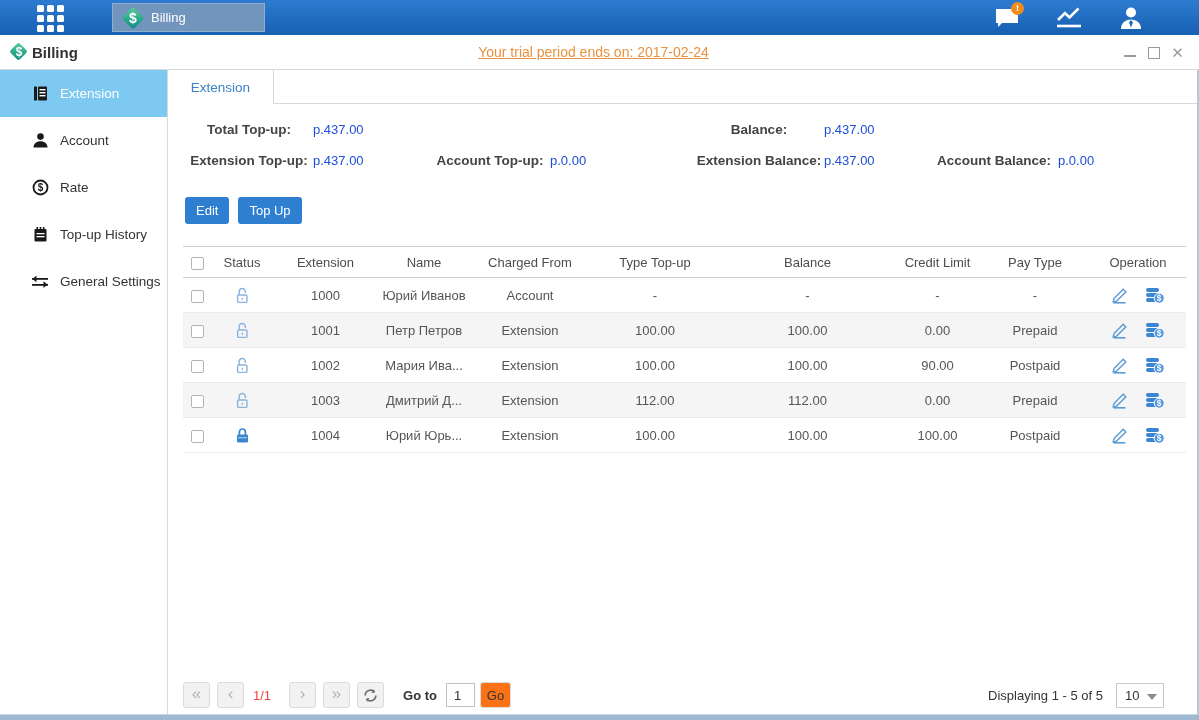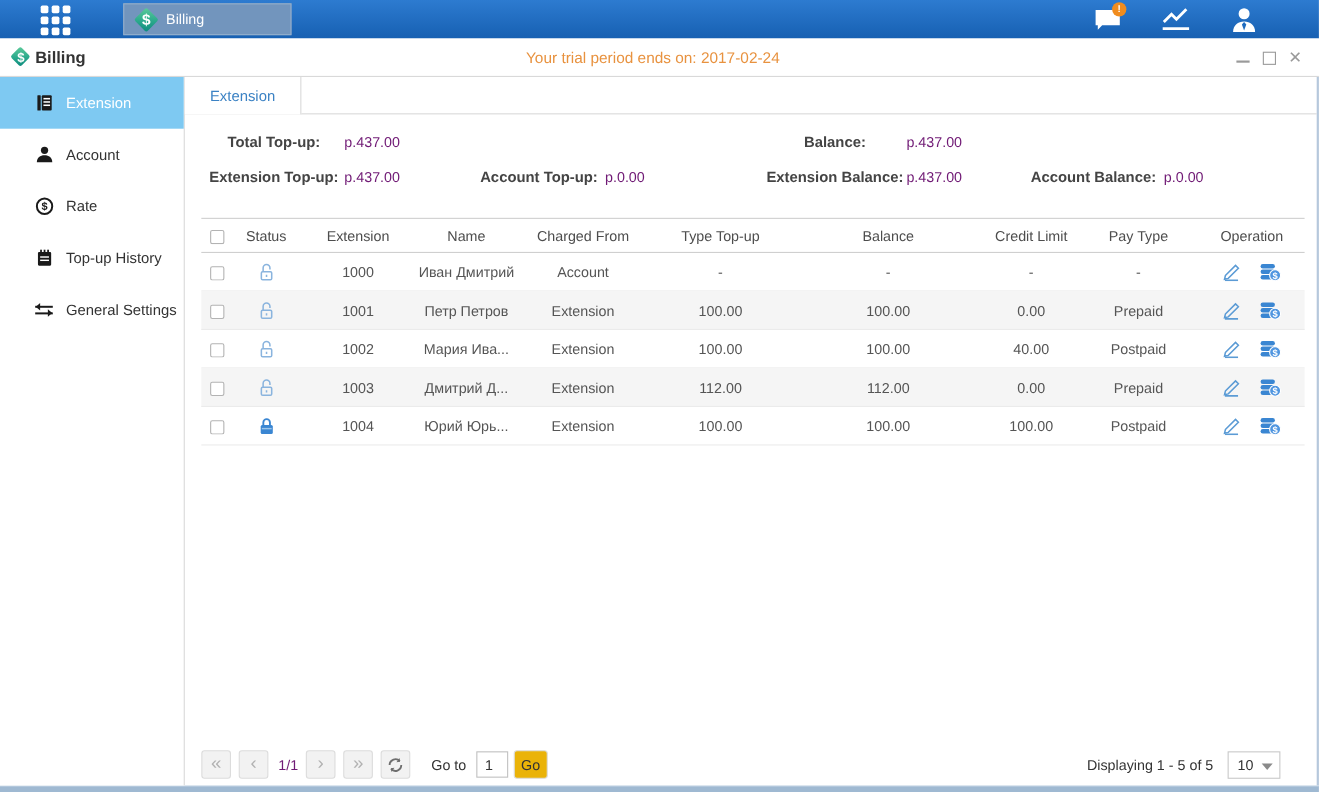--- a/index.html
+++ b/index.html
@@ -15,64 +15,64 @@
   .diamond .dshape { position:absolute; left:3px; top:3px; width:16px; height:16px; transform:rotate(45deg); background:linear-gradient(135deg,#5ecb9b 0%,#2aa98c 55%,#0d8a7e 100%); border-radius:2px; }
   .diamond .dollar { position:absolute; left:0; top:0; width:22px; height:22px; display:flex; align-items:center; justify-content:center; color:#fff; font-weight:bold; font-size:14px; }
   .topbar-right { position:absolute; right:54px; top:0; height:35px; display:flex; align-items:center; gap:34px; }
   .tb-icon { position:relative; width:28px; height:28px; display:flex; align-items:center; justify-content:center; cursor:pointer; }
   .badge { position:absolute; top:-2px; right:-3px; width:13px; height:13px; background:#f08c1e; border-radius:50%; color:#fff; font-size:9px; font-weight:bold; display:flex; align-items:center; justify-content:center; }
 
   
   .titlebar { height:35px; background:#fff; border-bottom:1px solid #d9d9d9; position:relative; display:flex; align-items:center; }
   .titlebar .app-ic { margin-left:10px; }
   .titlebar .app-title { font-size:15px; font-weight:bold; color:#333; margin-left:4px; }
-  .trial { position:absolute; left:0; right:0; padding-right:12px; text-align:center; color:#e8923f; font-size:14px; }
+  .trial { position:absolute; left:0; right:0; padding-right:12px; text-align:center; color:#e8923f; font-size:14px;text-decoration:underline; }
   .win-controls { position:absolute; right:14px; top:0; height:35px; display:flex; align-items:center; gap:9px; }
   .win-controls .wc { width:15px; height:15px; display:flex; align-items:center; justify-content:center; cursor:pointer; }
   .wc-min { width:12px; height:2px; background:#9a9a9a; margin-top:6px; }
   .wc-max { width:12px; height:12px; border:1.5px solid #9a9a9a; }
   .wc-close { color:#9a9a9a; font-size:15px; line-height:15px; }
 
   
   .main { display:flex; height:644px; border-right:2px solid #b6c8dc; position:relative; background:#fff; }
   .sidebar { width:168px; border-right:1px solid #d9d9d9; background:#fff; flex:none; }
   .side-item { height:47px; display:flex; align-items:center; padding-left:31px; gap:11px; font-size:13.5px; color:#333; cursor:pointer; }
   .side-item.active { background:#7ec9f2; color:#fff; }
   .side-item .sic { width:18px; height:18px; flex:none; display:flex; align-items:center; justify-content:center; }
 
   .content { flex:1; position:relative; display:flex; flex-direction:column; }
   .tabstrip { height:34px; border-bottom:1px solid #d9d9d9; display:flex; flex:none; }
   .tab-active { width:106px; height:34px; background:#fff; border-right:1px solid #d9d9d9; margin-bottom:-1px; display:flex; align-items:center; justify-content:center; color:#3b82c4; font-size:13.5px; position:relative; z-index:2; cursor:default; }
 
   
   .summary { margin:10px 0 0 17px; display:grid; grid-template-columns:128px 117px 120px 144px 130px 106px 128px 100px; grid-auto-rows:31px; align-items:center; }
   .s-label { font-size:13.5px; font-weight:bold; color:#444;text-align:center; }
-  .s-value { font-size:13px; color:#701a75; }
+  .s-value { font-size:13px; color:#1d4ed8; }
 
   .btn-row { margin:21px 0 0 17px; display:flex; gap:9px; }
   .btn { height:27px; background:#2e7fd0; color:#fff; border:none; border-radius:3px; font-size:13px; padding:0 11px; font-family:"Liberation Sans",sans-serif; cursor:pointer; }
 
   
   .table { margin:22px 11px 0 15px; }
   .t-head, .t-row { display:grid; grid-template-columns:28px 62px 105px 92px 120px 130px 175px 85px 110px 1fr; align-items:center; }
   .t-head { height:32px; border-top:1px solid #cfcfcf; border-bottom:1px solid #cfcfcf; color:#4d4d4d; font-size:13px; }
   .t-row { height:35px; border-bottom:1px solid #ebebeb; font-size:13px; color:#555; }
   .t-row.alt { background:#f5f5f5; }
   .t-cell { text-align:center; overflow:hidden; white-space:nowrap; }
   .cb { width:13px; height:13px; border:1px solid #b3b3b3; border-radius:2px; background:#fff; display:inline-block; vertical-align:middle; cursor:pointer; }
   .op-cell { display:flex; align-items:center; justify-content:center; gap:16px; }
   .op-cell span { display:inline-flex; cursor:pointer; }
 
   
   .foot { position:absolute; left:15px; right:11px; bottom:6px; display:flex; align-items:center; }
   .pg-btn { width:27px; height:26px; background:#f2f2f2; border:1px solid #dcdcdc; border-radius:3px; display:flex; align-items:center; justify-content:center; color:#b2b2b2; font-size:17px; margin-right:7px; cursor:pointer; padding-bottom:2px; }
-  .pg-text { font-size:13px; color:#701a75; margin:0 7px 0 2px; }
-  .goto-label { font-size:13px; color:#333; margin:0 9px 0 12px; }
+  .pg-text { font-size:13px; color:#ef4444; margin:0 18px 0 2px; }
+  .goto-label { font-size:13px; color:#333; margin:0 9px 0 12px;font-weight:bold; }
   .goto-input { width:29px; height:24px; border:1px solid #c0c0c0; font-size:13px; color:#333; padding-left:7px; font-family:"Liberation Sans",sans-serif; }
-  .go-btn { width:31px; height:26px; background:#eab308; border:1px solid #dcdcdc; border-radius:3px; font-size:13px; color:#333; margin-left:5px; cursor:pointer; font-family:"Liberation Sans",sans-serif; }
+  .go-btn { width:31px; height:26px; background:#f97316; border:1px solid #dcdcdc; border-radius:3px; font-size:13px; color:#333; margin-left:5px; cursor:pointer; font-family:"Liberation Sans",sans-serif; }
   .foot-right { margin-left:auto; display:flex; align-items:center;text-align:right; }
   .displaying { font-size:13px; color:#333; margin-right:13px; }
   .pagesize { width:48px; height:25px; border:1px solid #c9c9c9; background:#fff; display:flex; align-items:center; padding-left:8px; font-size:13px; color:#333; position:relative; cursor:pointer; margin-right:22px; }
   .pagesize .caret { position:absolute; right:6px; top:10px; width:0; height:0; border-left:5px solid transparent; border-right:5px solid transparent; border-top:6px solid #8a8a8a; }
 
   .bottom-strip { height:6px; background:#9fb9d2; border-top:1px solid #c6d6e6; }
 </style>
 </head>
 <body>
 
@@ -207,20 +207,24 @@
       <div class="s-label" style="grid-row:2;grid-column:1;">Extension Top-up:</div>
       <div class="s-value" style="grid-row:2;grid-column:2;">p.437.00</div>
       <div class="s-label" style="grid-row:2;grid-column:3;">Account Top-up:</div>
       <div class="s-value" style="grid-row:2;grid-column:4;">p.0.00</div>
       <div class="s-label" style="grid-row:2;grid-column:5;">Extension Balance:</div>
       <div class="s-value" style="grid-row:2;grid-column:6;">p.437.00</div>
       <div class="s-label" style="grid-row:2;grid-column:7;">Account Balance:</div>
       <div class="s-value" style="grid-row:2;grid-column:8;">p.0.00</div>
     </div>
 
+    <div class="btn-row">
+      <button class="btn">Edit</button>
+      <button class="btn">Top Up</button>
+    </div>
 
     <div class="table">
       <div class="t-head" id="thead">
           <div class="t-cell"><span class="cb"></span></div>
           <div class="t-cell">Status</div>
           <div class="t-cell">Extension</div>
           <div class="t-cell">Name</div>
           <div class="t-cell">Charged From</div>
           <div class="t-cell">Type Top-up</div>
           <div class="t-cell">Balance</div>
@@ -230,21 +234,21 @@
         </div>
       <div id="tbody">
           <div class="t-row">
             <div class="t-cell"><span class="cb"></span></div>
             <div class="t-cell" style="padding-top:3px;"><svg width="15" height="17" viewBox="0 0 15 17" fill="none">
                 <path d="M4.2 8 V4.6 a3.1 3.1 0 0 1 6.2 0 V6" stroke="#8ab4de" stroke-width="1.4"></path>
                 <rect x="2.6" y="8" width="9.4" height="7.4" rx="1.2" stroke="#8ab4de" stroke-width="1.4"></rect>
                 <path d="M7.3 10.8 v2" stroke="#8ab4de" stroke-width="1.4"></path>
               </svg></div>
             <div class="t-cell">1000</div>
-            <div class="t-cell">Иван Дмитрий</div>
+            <div class="t-cell">Юрий Иванов</div>
             <div class="t-cell">Account</div>
             <div class="t-cell">-</div>
             <div class="t-cell">-</div>
             <div class="t-cell">-</div>
             <div class="t-cell">-</div>
             <div class="t-cell op-cell">
               <span>
                 <svg width="18" height="17" viewBox="0 0 18 17">
                   <path d="M3 11.5 L12.2 2.3 l2.6 2.6 L5.6 14.1 l-3.4 0.8 z" fill="none" stroke="#5b9bd5" stroke-width="1.4"></path>
                   <path d="M2.5 15.8 h12" stroke="#5b9bd5" stroke-width="1.6"></path>
@@ -302,21 +306,21 @@
             <div class="t-cell" style="padding-top:3px;"><svg width="15" height="17" viewBox="0 0 15 17" fill="none">
                 <path d="M4.2 8 V4.6 a3.1 3.1 0 0 1 6.2 0 V6" stroke="#8ab4de" stroke-width="1.4"></path>
                 <rect x="2.6" y="8" width="9.4" height="7.4" rx="1.2" stroke="#8ab4de" stroke-width="1.4"></rect>
                 <path d="M7.3 10.8 v2" stroke="#8ab4de" stroke-width="1.4"></path>
               </svg></div>
             <div class="t-cell">1002</div>
             <div class="t-cell">Мария Ива...</div>
             <div class="t-cell">Extension</div>
             <div class="t-cell">100.00</div>
             <div class="t-cell">100.00</div>
-            <div class="t-cell">40.00</div>
+            <div class="t-cell">90.00</div>
             <div class="t-cell">Postpaid</div>
             <div class="t-cell op-cell">
               <span>
                 <svg width="18" height="17" viewBox="0 0 18 17">
                   <path d="M3 11.5 L12.2 2.3 l2.6 2.6 L5.6 14.1 l-3.4 0.8 z" fill="none" stroke="#5b9bd5" stroke-width="1.4"></path>
                   <path d="M2.5 15.8 h12" stroke="#5b9bd5" stroke-width="1.6"></path>
                 </svg>
               </span>
               <span>
                 <svg width="20" height="17" viewBox="0 0 20 17">

